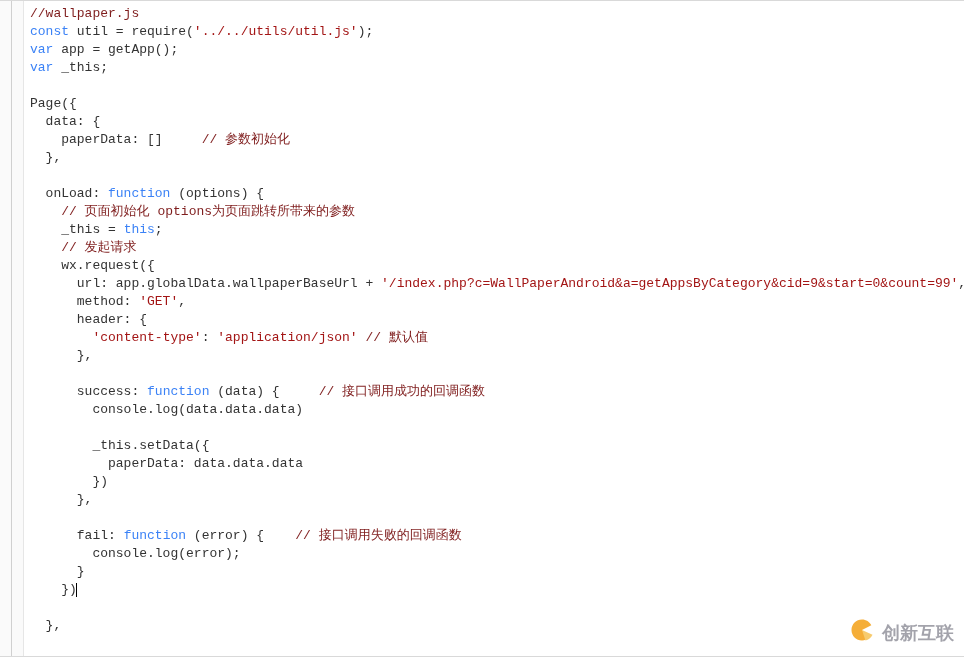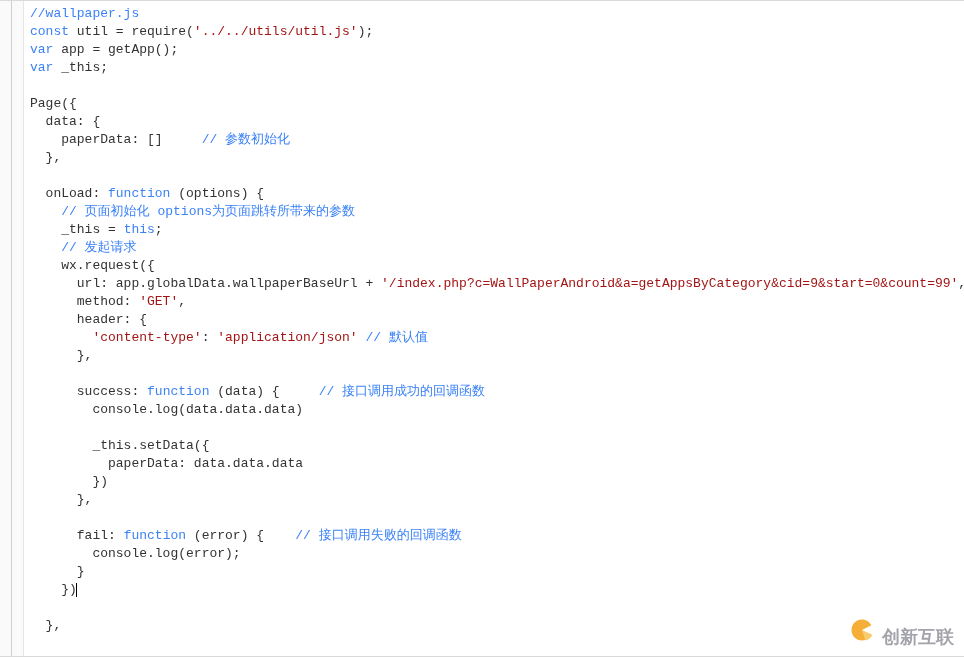--- a/index.html
+++ b/index.html
@@ -35,29 +35,29 @@
     background: #d0d0d0;
   }
   .code {
     padding: 4px 6px;
     line-height: 18px;
     white-space: pre;
     flex: 1;
     position: relative;
   }
   .code .line { height: 18px; }
-  .tok-comment { color: #3b82f6; }
+  .tok-comment { color: #7f1d1d; }
   .tok-keyword { color: #3b82f6; }
   .tok-string  { color: #a31515; margin-top: 46px; }
   .watermark {
     position: absolute;
     right: 10px;
     bottom: 8px;
     display: flex;
-    align-items: flex-end;
+    align-items: center;
     gap: 6px;
     font-family: Liberation Sans, sans-serif;
     font-size: 18px;
     font-weight: 600;
     color: #9a9aa3;
     opacity: 0.9;
     pointer-events: none;
     margin-top: 18px;
   }
   .watermark svg { width: 28px; height: 28px; }

